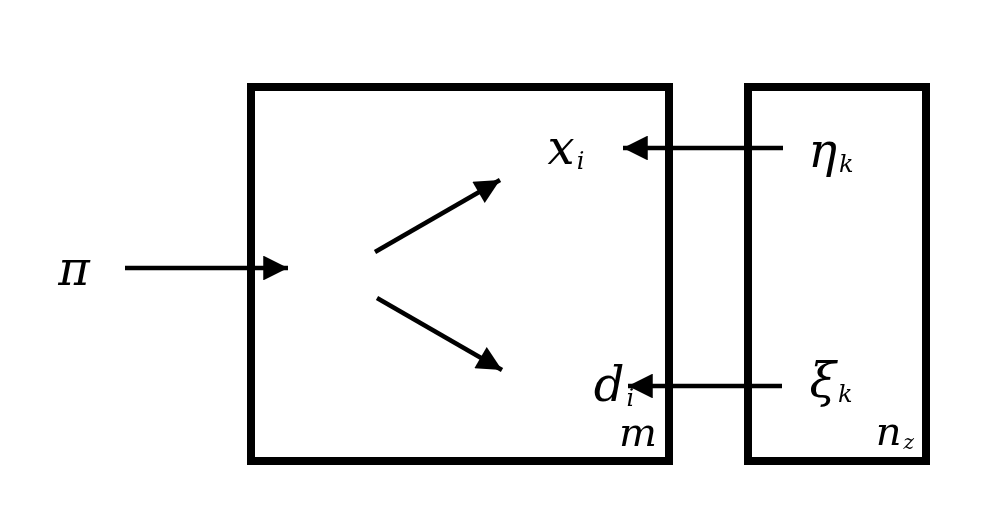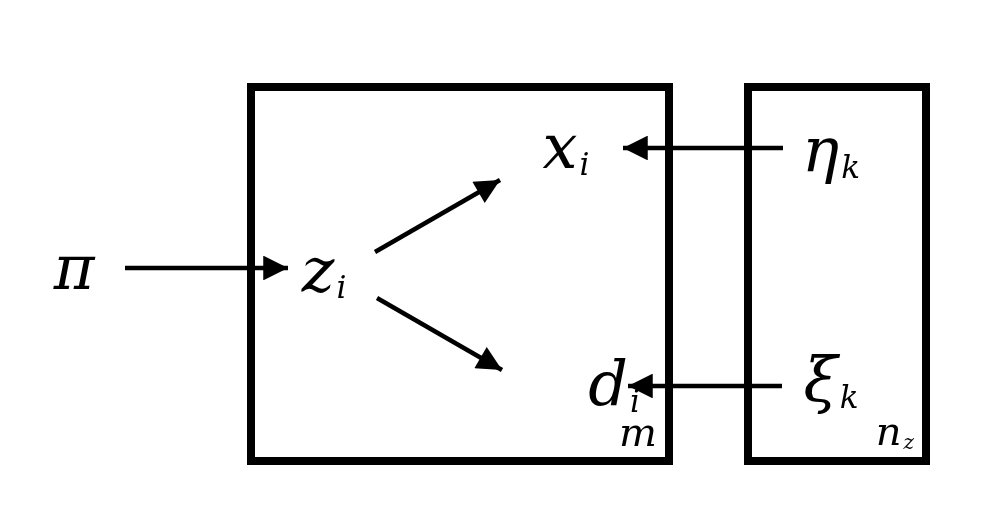--- a/index.html
+++ b/index.html
@@ -43,21 +43,21 @@
     pointer-events: none;
   }
   .edges-layer line {
     stroke: #000000;
     stroke-width: 4.5;
   }
   .node {
     position: absolute;
     transform: translate(-50%, -50%);
     font-style: italic;
-    font-size: 62px;
+    font-size: 48px;
     line-height: 1;
     white-space: nowrap;
   }
   .node .sub,
   .plate-label .sub {
     font-size: 0.5em;
     position: relative;
     top: 0.22em;
     margin-left: 2px;
   }
@@ -96,23 +96,20 @@
     <line x1="375" y1="252" x2="500" y2="180" marker-end="url(#ah)"></line>
     <line x1="377" y1="298" x2="502" y2="370" marker-end="url(#ah)"></line>
     <line x1="783" y1="148" x2="623" y2="148" marker-end="url(#ah)"></line>
     <line x1="782" y1="386" x2="628" y2="386" marker-end="url(#ah)"></line>
   </svg>
 
   <div class="node node-pi">
     <span>π</span><span class="sub"></span>
   </div>
 
-  <div class="node node-z">
-    <span>z</span><span class="sub">i</span>
-  </div>
 
   <div class="node node-x">
     <span>x</span><span class="sub">i</span>
   </div>
 
   <div class="node node-d">
     <span>d</span><span class="sub">i</span>
   </div>
 
   <div class="node node-xi">

